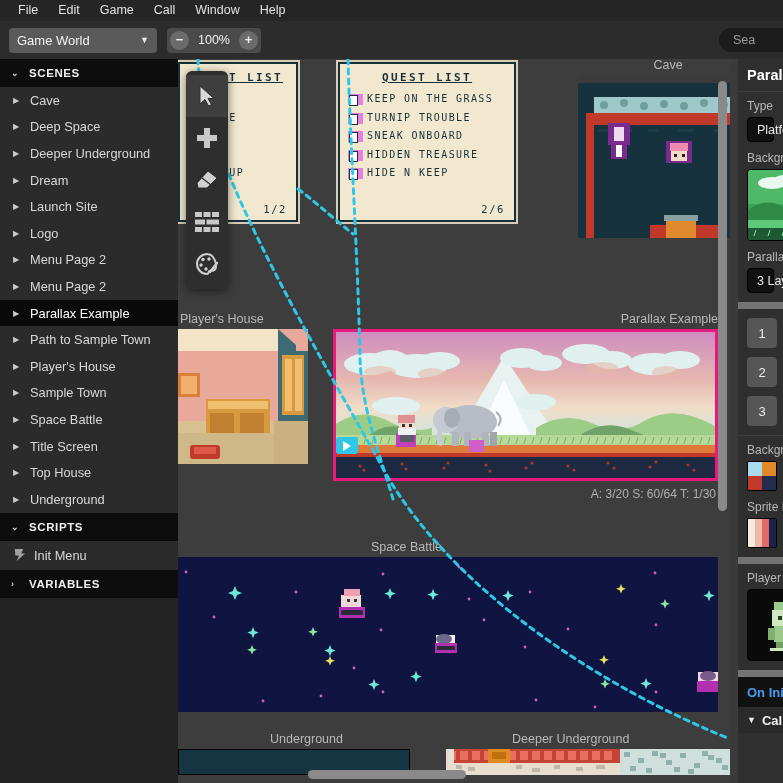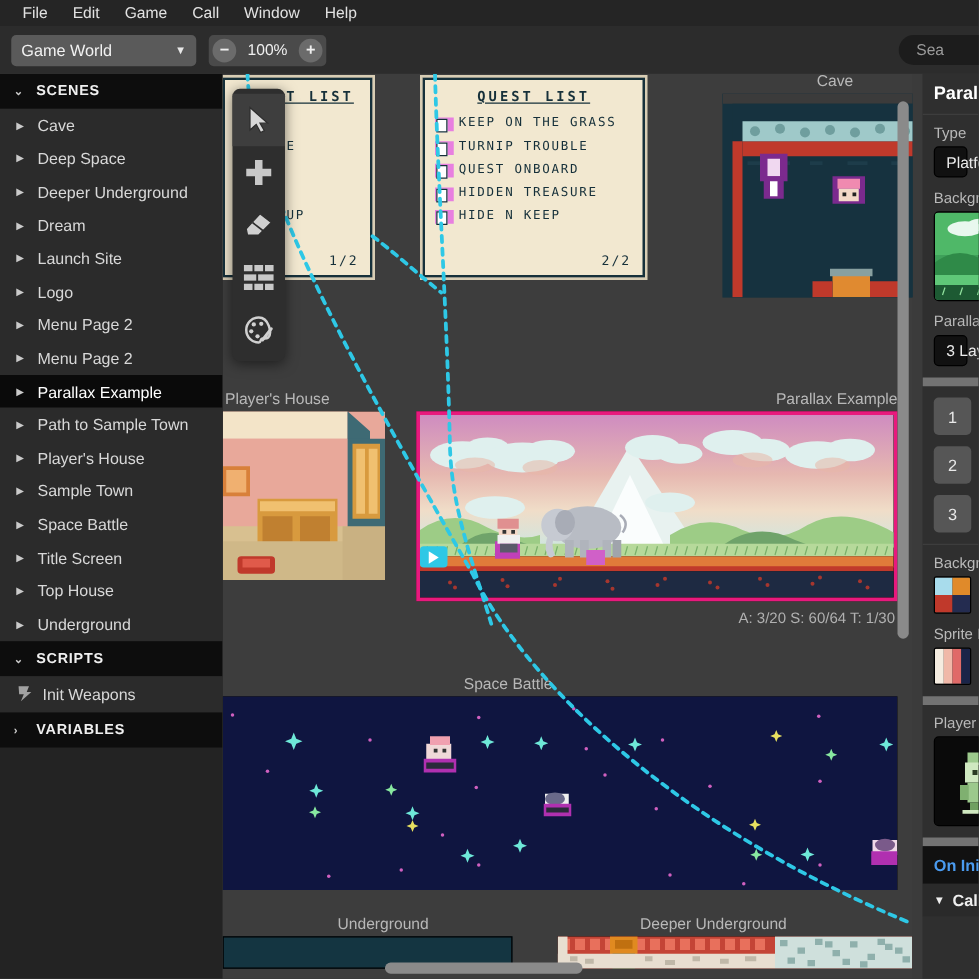--- a/index.html
+++ b/index.html
@@ -296,21 +296,21 @@
 
     <div class="sect-head" style="margin-top:0">
       <span class="tw">⌄</span>
       <span>SCRIPTS</span>
     </div>
     <div class="scripts-body" id="script-list">
         <div class="sitem">
           <svg class="sicon" viewBox="0 0 14 15">
             <path d="M2 1 h9 l-2 5 h4 l-9 8 l2.5 -6 h-4 z" fill="#cfcfcf"></path>
           </svg>
-          <span>Init Weapons</span>
+          <span>Init Menu</span>
         </div>
       </div>
 
     <div class="sect-head">
       <span class="tw">›</span>
       <span>VARIABLES</span>
     </div>
   </div>
 
   <div class="canvas">
@@ -361,32 +361,32 @@
             <div class="qrow">
               <div class="qbox"></div>
               <div class="qtext">KEEP ON THE GRASS</div>
             </div>
             <div class="qrow">
               <div class="qbox"></div>
               <div class="qtext">TURNIP TROUBLE</div>
             </div>
             <div class="qrow">
               <div class="qbox"></div>
-              <div class="qtext">QUEST ONBOARD</div>
+              <div class="qtext">SNEAK ONBOARD</div>
             </div>
             <div class="qrow">
               <div class="qbox"></div>
               <div class="qtext">HIDDEN TREASURE</div>
             </div>
             <div class="qrow">
               <div class="qbox"></div>
               <div class="qtext">HIDE N KEEP</div>
             </div>
           </div>
-        <div class="qpage">2/2</div>
+        <div class="qpage">2/6</div>
       </div>
     </div>
 
     <div class="scene" style="left:400px; top:16px; width:180px;">
       <div class="scene-label c">Cave</div>
       <div class="scene-body" style="width:180px; height:163px; background:#16323f;">
         <svg width="180" height="163" viewBox="0 0 180 163">
           <rect width="180" height="163" fill="#16323f"></rect>
           <rect x="0" y="0" width="180" height="8" fill="#3b3b3b"></rect>
           <rect x="8" y="8" width="172" height="155" fill="#16323f"></rect>

